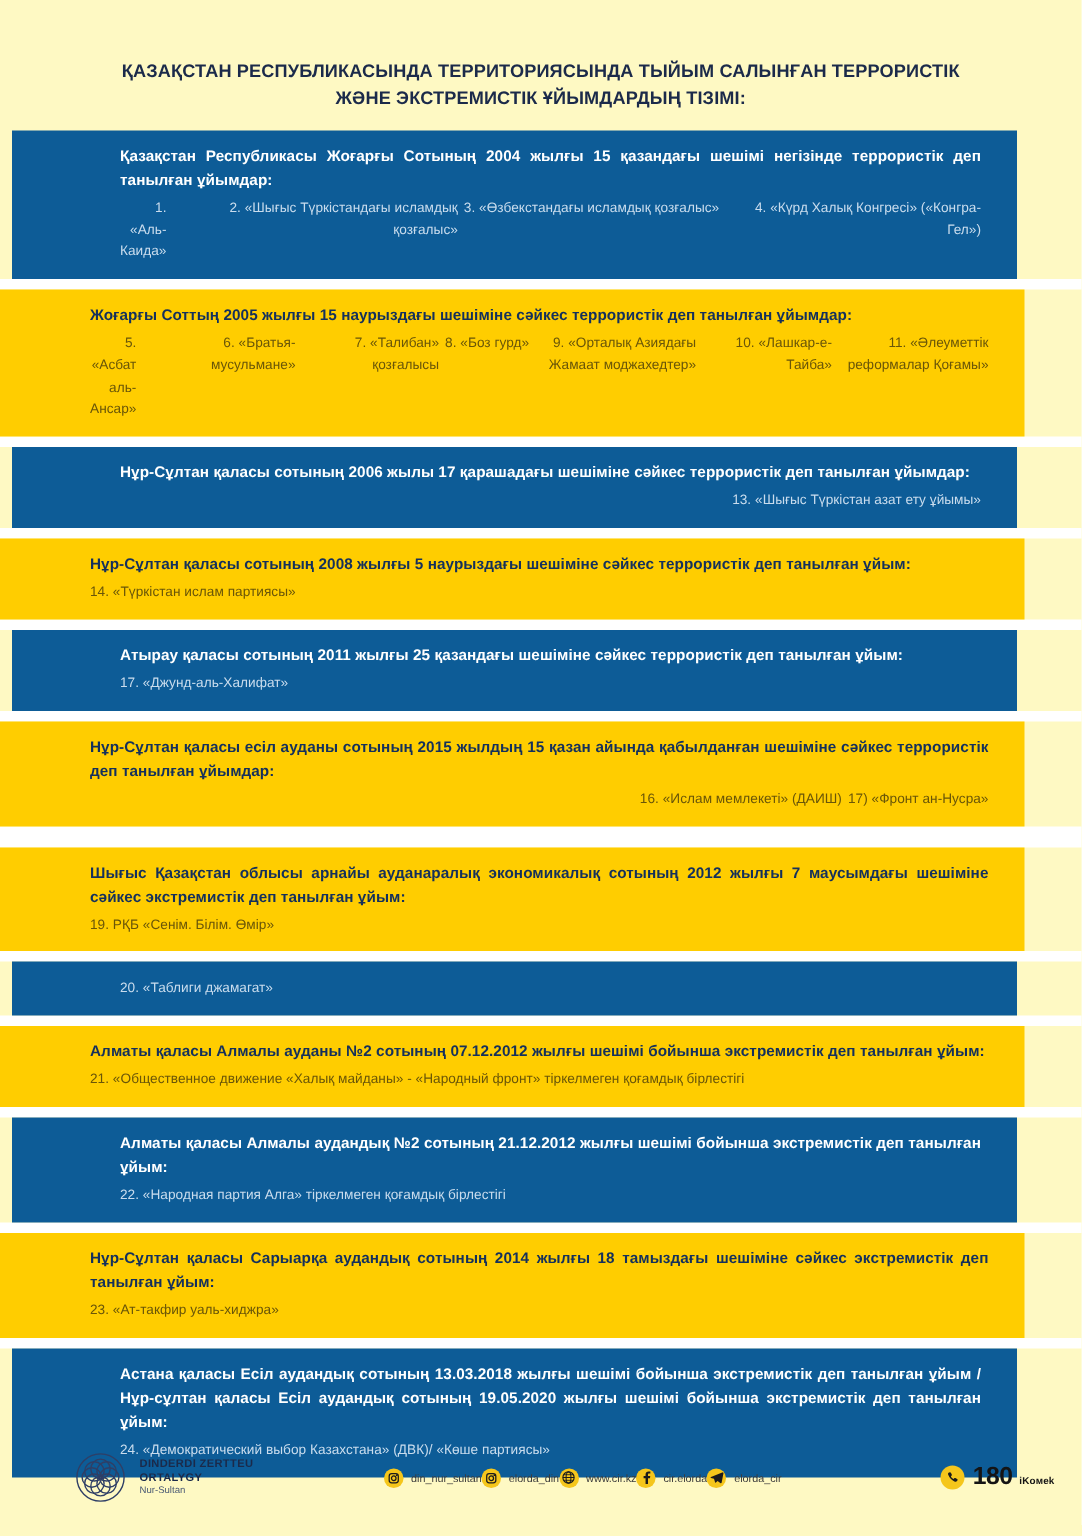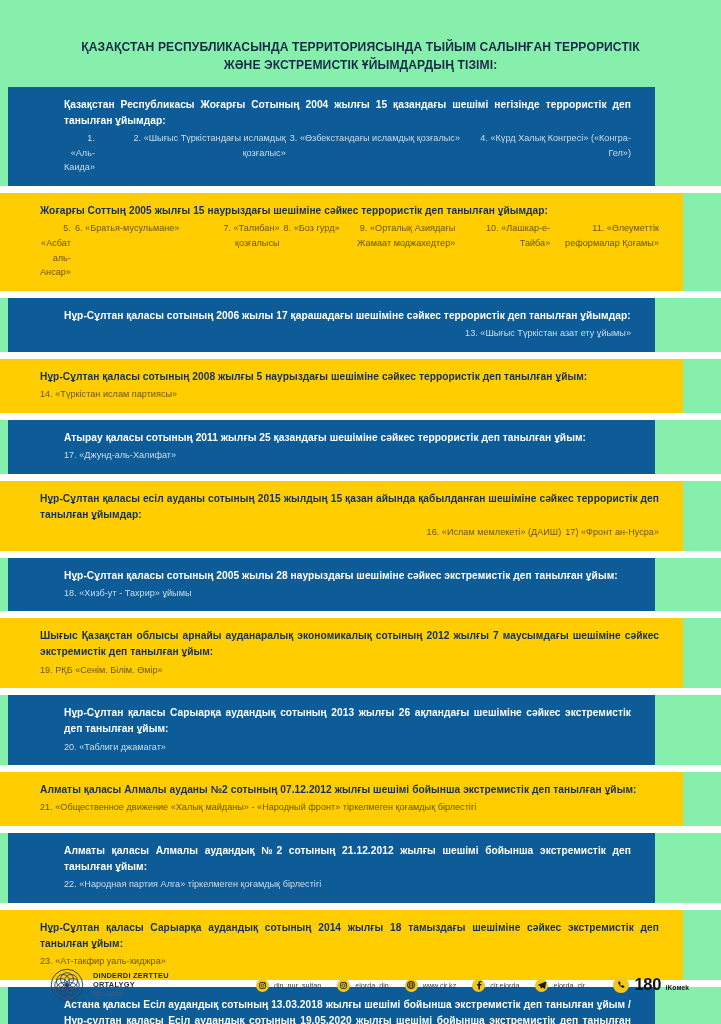--- a/index.html
+++ b/index.html
@@ -12,21 +12,21 @@
     height: 1024px;
     font-family: "Liberation Sans", "DejaVu Sans", sans-serif;
     overflow: hidden;
     position: relative;
   }
 
   #page {
     width: 721px;
     height: 1024px;
     position: relative;
-    background: #86efac;
+    background: #fef9c3;
   }
 
   
   .title-wrap {
     padding: 38px 62px 0 62px;
     text-align: center;
   }
   .doc-title {
     font-size: 12.1px;
     font-weight: bold;
@@ -42,28 +42,28 @@
     position: relative;
   }
 
   .block {
     position: relative;
     box-sizing: border-box;
   }
   .block.blue {
     background: #0d5c97;
     margin-left: 8px;
-    margin-right: 66px;
-    padding: 10px 24px 11px 56px;
+    margin-right: 43px;
+    padding: 10px 24px 11px 72px;
   }
   .block.yellow {
     background: #ffcd00;
     margin-left: 0px;
     margin-right: 38px;
-    padding: 10px 24px 11px 40px;
+    padding: 10px 24px 11px 60px;
   }
   .gap {
     height: 7px;
     background: #ffffff;
   }
 
   .block-head {
     font-size: 10.2px;
     font-weight: bold;
     line-height: 1.58;
@@ -103,21 +103,21 @@
 
   
   .footer {
     position: absolute;
     left: 0;
     right: 0;
     bottom: 8px;
     height: 62px;
     display: flex;
     align-items: center;
-    padding: 0 32px 0 50px;
+    padding: 0 18px 0 50px;
     box-sizing: border-box;
   }
   .brand {
     display: flex;
     align-items: center;
     gap: 9px;
     width: 200px;
     flex: 0 0 auto;
   }
   .brand-mark {
@@ -138,21 +138,20 @@
   .brand-l3 {
     font-size: 6.4px;
     color: #4a5a74;
     display: block;
     margin-top: 1px;
   }
 
   .socials {
     display: flex;
     align-items: center;
-    gap: 16px;
     flex: 1 1 auto;
     justify-content: flex-start;
     margin-left: 6px;
   }
   .social {
     display: flex;
     align-items: center;
     gap: 5px;
   }
   .sicon {
@@ -258,36 +257,29 @@
       </div>
       <div class="gap"></div>
       <div class="block yellow">
         <div class="block-head">Нұр-Сұлтан қаласы есіл ауданы сотының 2015 жылдың 15 қазан айында қабылданған шешіміне сәйкес террористік деп танылған ұйымдар:</div>
         <ul class="items grid2">
           <li class="item">16. «Ислам мемлекеті» (ДАИШ)</li>
           <li class="item">17) «Фронт ан-Нусра»</li>
         </ul>
       </div>
       <div class="gap"></div>
-      <div class="block blue">
-        <div class="block-head">Нұр-Сұлтан қаласы сотының 2005 жылы 28 наурыздағы шешіміне сәйкес экстремистік деп танылған ұйым:</div>
-        <ul class="items one-col">
-          <li class="item">18. «Хизб-ут - Тахрир» ұйымы</li>
-        </ul>
-      </div>
       <div class="gap"></div>
       <div class="block yellow">
         <div class="block-head">Шығыс Қазақстан облысы арнайы ауданаралық экономикалық сотының 2012 жылғы 7 маусымдағы шешіміне сәйкес экстремистік деп танылған ұйым:</div>
         <ul class="items one-col">
           <li class="item">19. РҚБ «Сенім. Білім. Өмір»</li>
         </ul>
       </div>
       <div class="gap"></div>
       <div class="block blue">
-        <div class="block-head">Нұр-Сұлтан қаласы Сарыарқа аудандық сотының 2013 жылғы 26 ақландағы шешіміне сәйкес экстремистік деп танылған ұйым:</div>
         <ul class="items one-col">
           <li class="item">20. «Таблиги джамагат»</li>
         </ul>
       </div>
       <div class="gap"></div>
       <div class="block yellow">
         <div class="block-head">Алматы қаласы Алмалы ауданы №2 сотының 07.12.2012 жылғы шешімі бойынша экстремистік деп танылған ұйым:</div>
         <ul class="items one-col">
           <li class="item">21. «Общественное движение «Халық майданы» - «Народный фронт» тіркелмеген қоғамдық бірлестігі</li>
         </ul>

